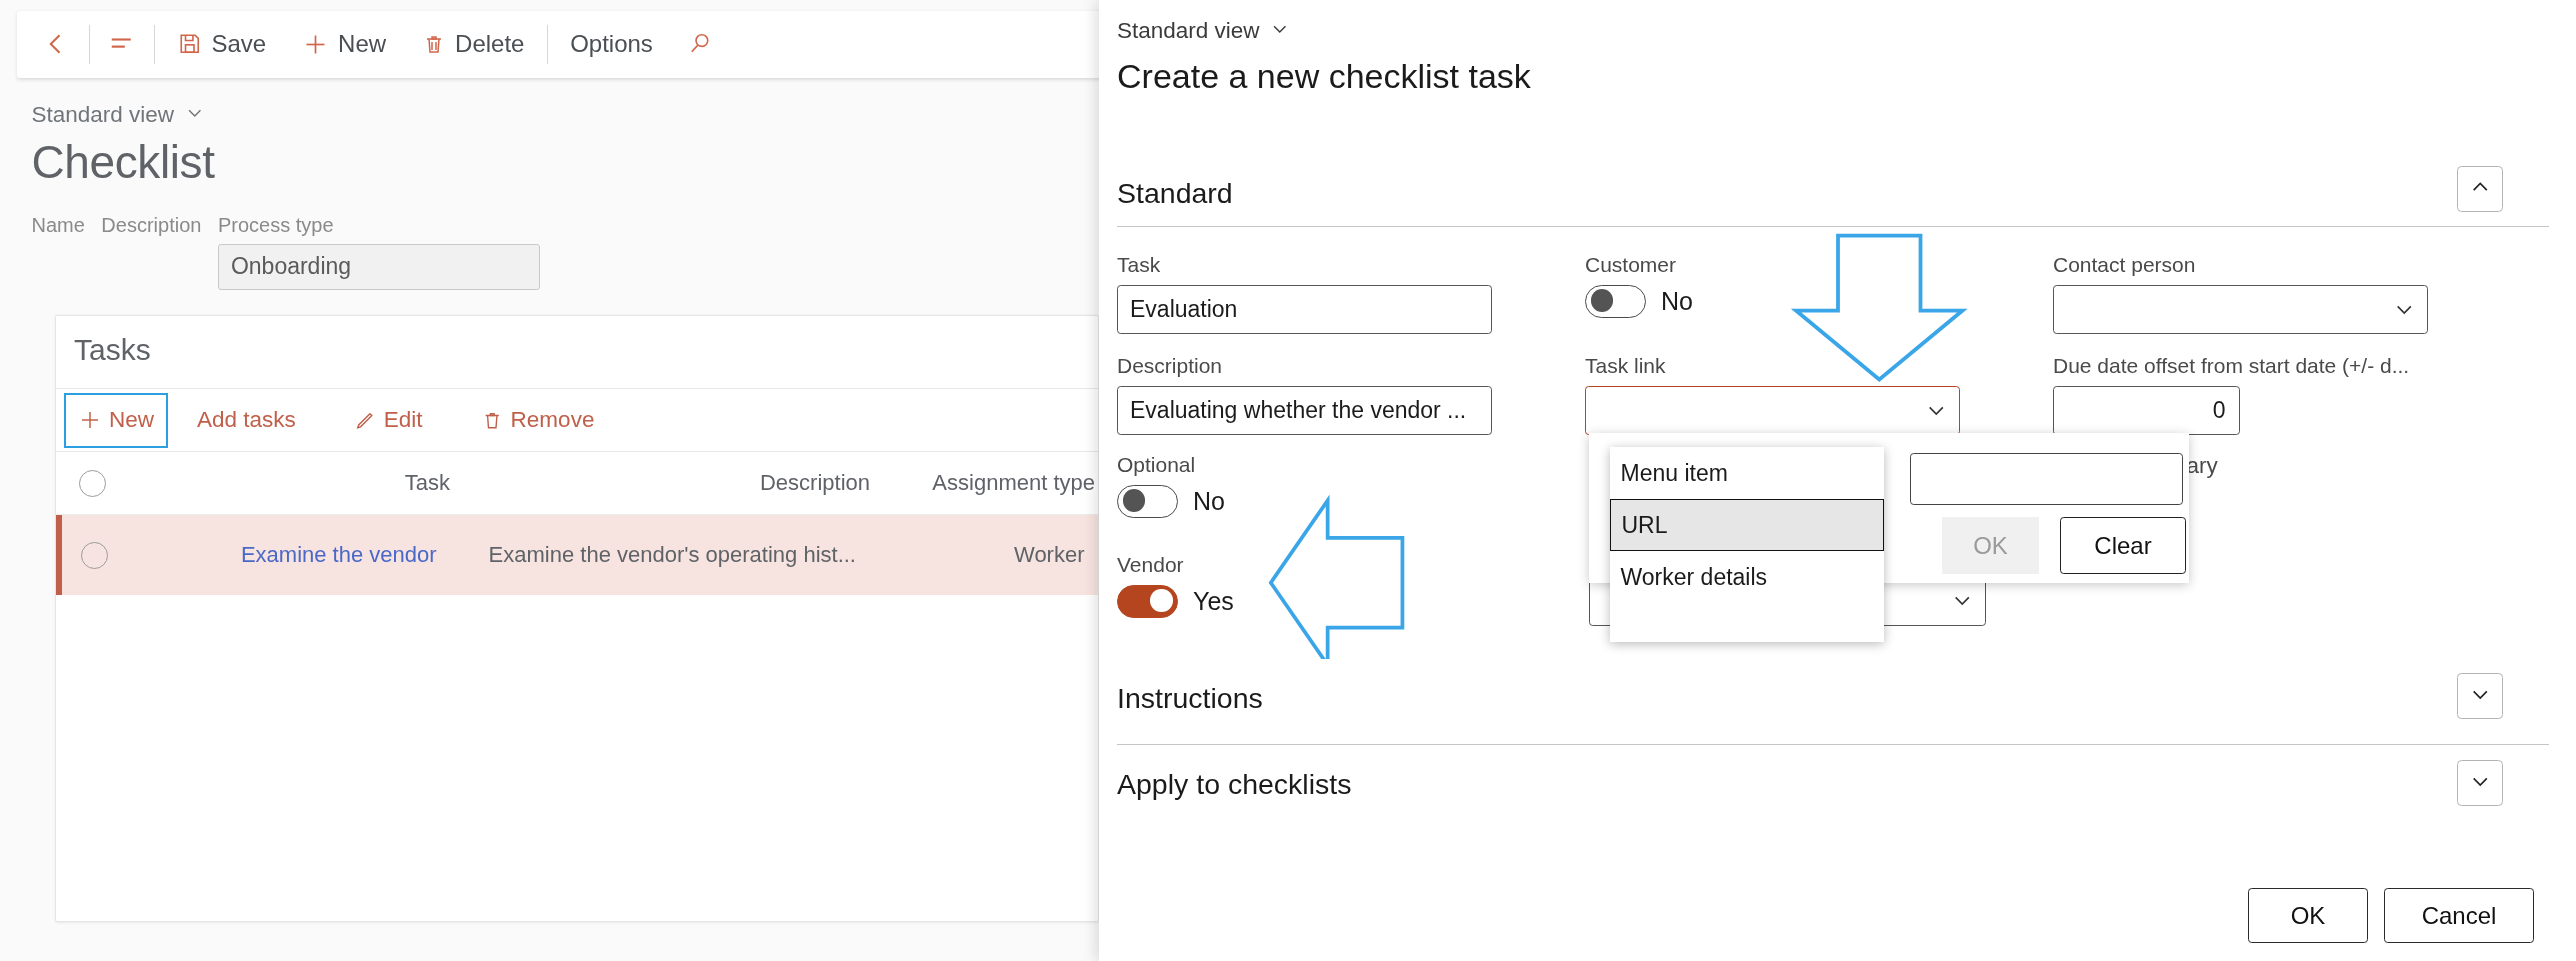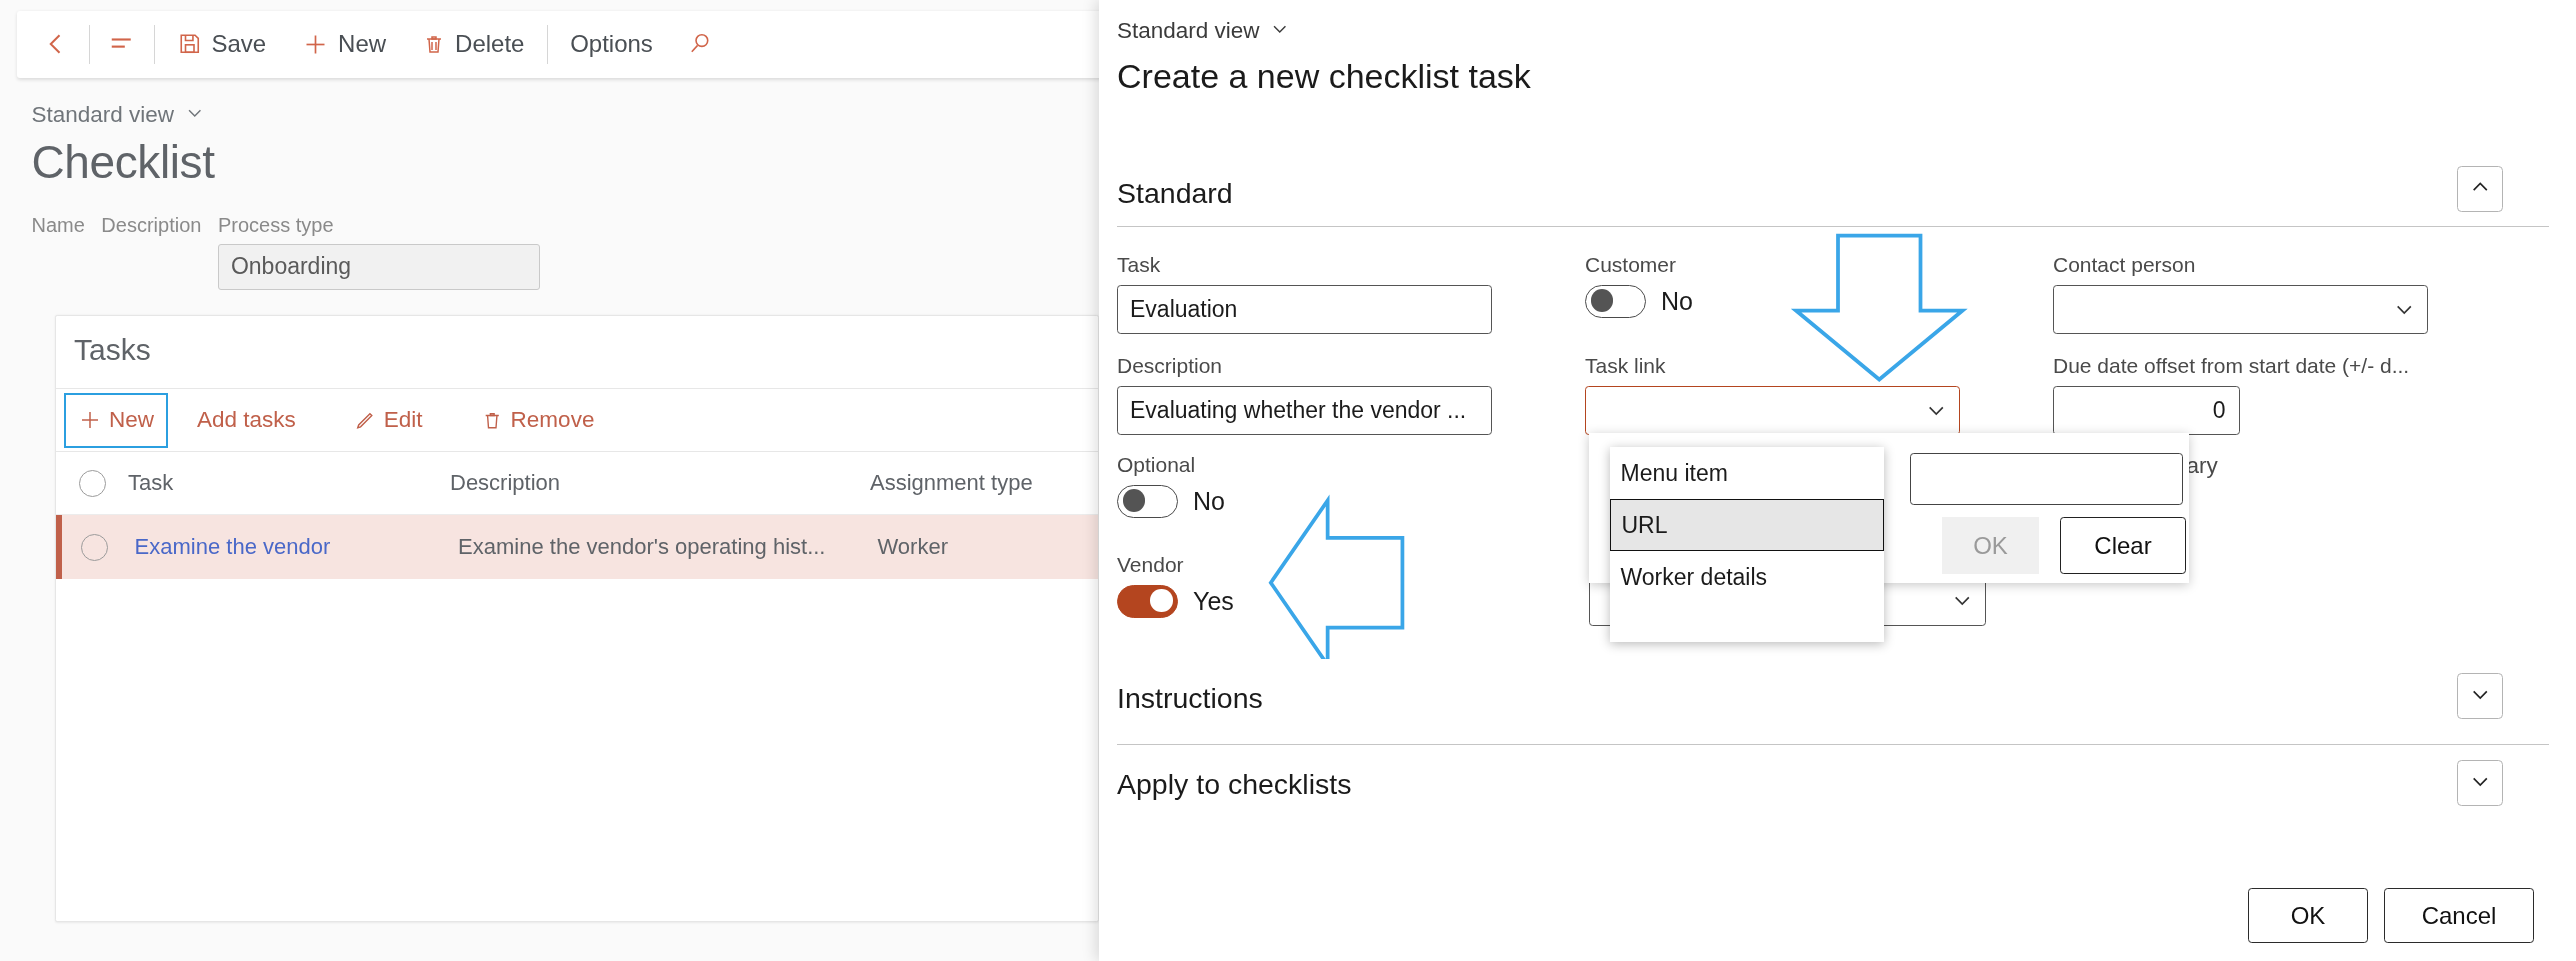--- a/index.html
+++ b/index.html
@@ -70,20 +70,21 @@
 
   
   .tasks-card {
     position: absolute; left: 55px; top: 315px;
     width: 1044px; height: 607px;
     background: #ffffff;
     border: 0.7px solid #e6e6e6;
     border-radius: 2.2px;
     box-shadow: 0 0.7px 2.2px rgba(0,0,0,0.07);
     overflow: hidden;
+    text-align: right;
   }
   .tasks-title { position: absolute; left: 18px; top: 16.5px; font-size: 30px; color: #5f6368; }
   .tasks-actionbar {
     position: absolute; left: 0; top: 72px; width: 100%; height: 64px;
     border-top: 0.7px solid #e7e7e7; border-bottom: 0.7px solid #e7e7e7;
     display: flex; align-items: center; padding-left: 7.5px;
   }
   .ta-item {
     display: flex; align-items: center; gap: 7.5px;
     color: #c0604a; font-size: 22.5px; padding: 0 29px; height: 55px;
@@ -93,21 +94,21 @@
     border: 2.2px solid #2b9fe0; background: #fff; padding: 0 12px;
   }
   .ta-ico { color: #c0604a; display: inline-flex; }
 
   .grid-head {
     position: absolute; left: 0; top: 136px; width: 100%; height: 63px;
     display: flex; align-items: center; border-bottom: 0.7px solid #ececec;
     font-size: 22px; color: #5f6368;
   }
   .grid-row {
-    position: absolute; left: 0; top: 199px; width: 100%; height: 64px;
+    position: absolute; left: 0; top: 199px; width: 100%; height: 80px;
     display: flex; align-items: center;
     background: #f7e4e0;
     border-left: 6px solid #c0604a;
     font-size: 22px; color: #5f6368; gap: 8px;
   }
   .cell-sel { width: 72px; display: flex; align-items: center; justify-content: center; }
   .cell-sel.inrow { width: 66px; }
   .radio-o { width: 27px; height: 27px; border: 1.5px solid #9b9b9b; border-radius: 50%; }
   .c-task  { width: 322px; }
   .c-desc  { width: 420px; }

